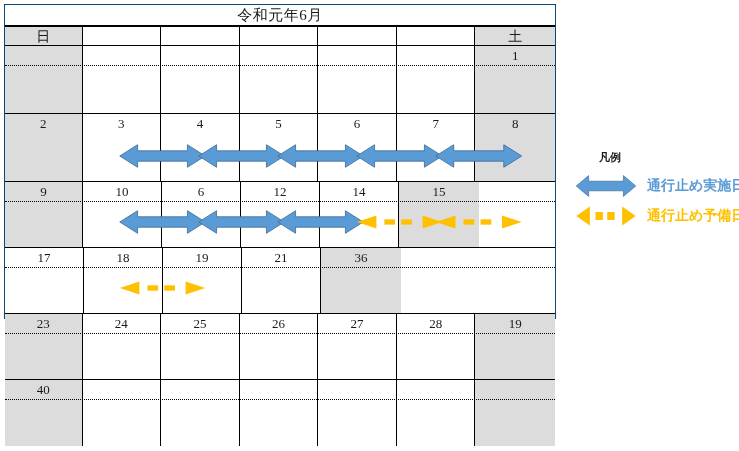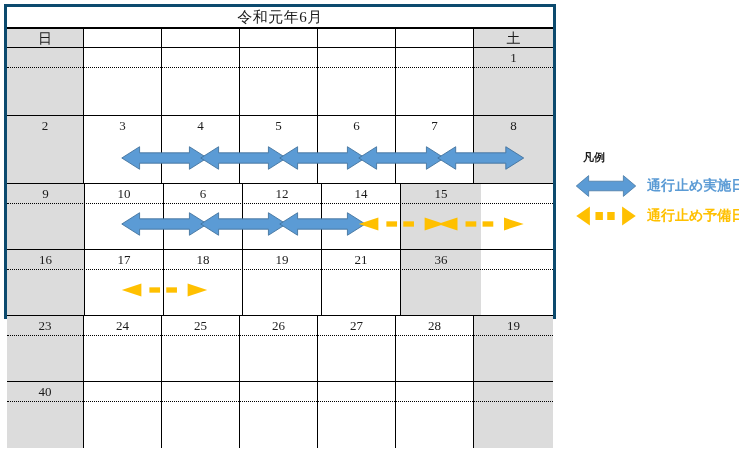--- a/index.html
+++ b/index.html
@@ -16,21 +16,21 @@
   }
 
   
   #calendar {
     position: absolute;
     left: 4px;
     top: 4px;
     width: 552px;
     height: 315px;
     box-sizing: border-box;
-    border: 3px solid #0c4a6e;
+    border: 1px solid #0c4a6e;
   }
 
   .title-row {
     position: absolute;
     left: 0; top: 0;
     width: 100%;
     height: 22px;
     box-sizing: border-box;
     border-bottom: 2px solid #000000;
     display: flex;
@@ -133,21 +133,21 @@
   #legend {
     position: absolute;
     left: 575px;
     top: 150px;
     width: 160px;
   }
   .legend-title {
     font-size: 11px;
     font-weight: bold;
     color: #1a1a1a;
-    margin-left: 8px;
+    margin-left: 24px;
     margin-bottom: 6px;
     font-family: "Liberation Sans", sans-serif;
   }
   .legend-row {
     display: flex;
     align-items: center;
     height: 30px;
   }
   .legend-swatch {
     width: 62px;
@@ -335,23 +335,20 @@
               <rect x="33" y="10" width="12" height="10" fill="#FFC000"></rect>
               <rect x="52" y="10" width="12" height="10" fill="#FFC000"></rect>
               <polygon points="98,15 76,3 76,27" fill="#FFC000"></polygon>
             </svg>
           </div>
         </div>
     </div>
 
     <div class="week w4">
       <div class="cells">
-        <div class="cell weekend col-0">
-            <div class="daynum">16</div>
-          </div>
         <div class="cell col-1">
             <div class="daynum">17</div>
           </div>
         <div class="cell col-2">
             <div class="daynum">18</div>
           </div>
         <div class="cell col-3">
             <div class="daynum">19</div>
           </div>
         <div class="cell col-5">

